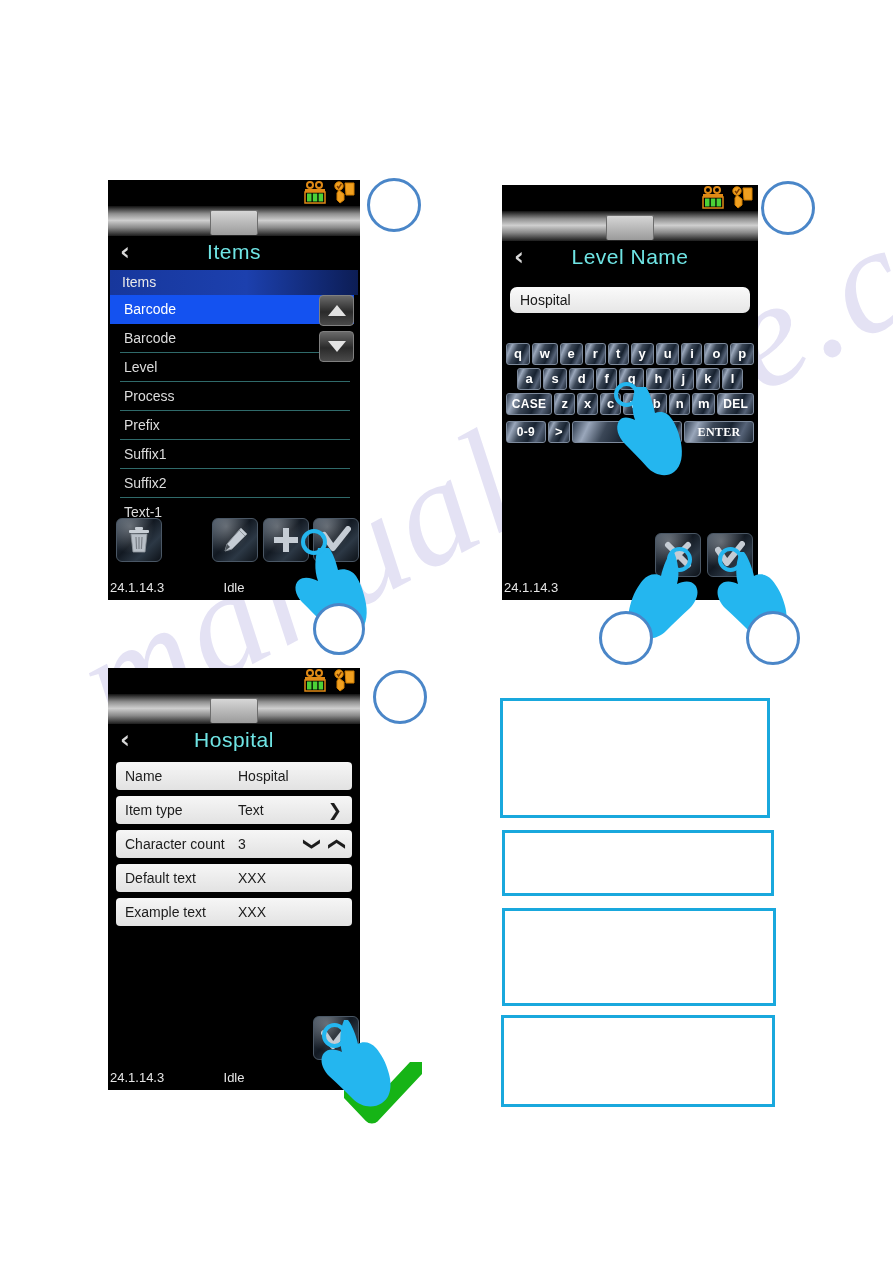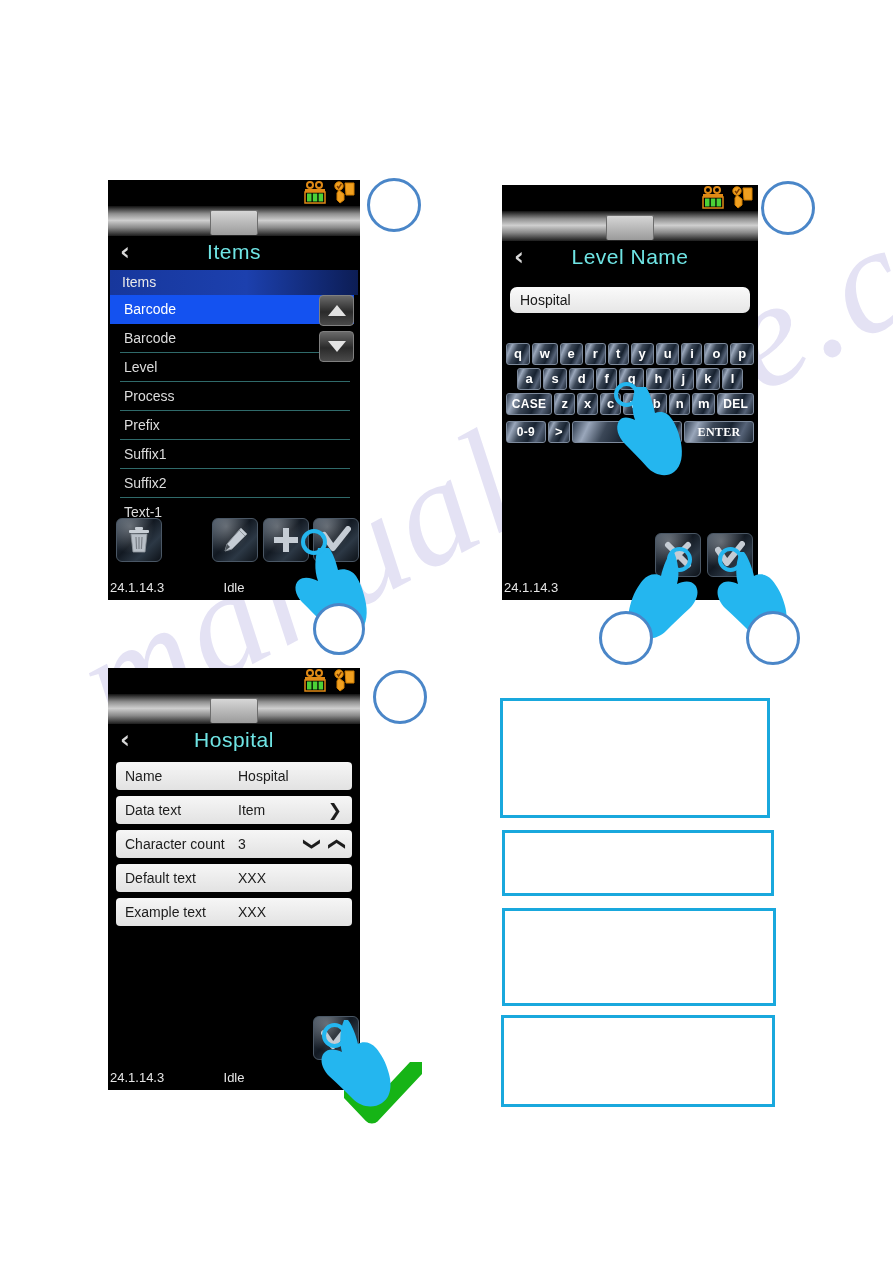--- a/index.html
+++ b/index.html
@@ -462,22 +462,22 @@
     <div class="back">‹</div>
     <div class="ttl">Hospital</div>
   </div>
 
   <div style="margin-top:4px;">
     <div class="setrow">
       <span class="lab">Name</span>
       <span class="val">Hospital</span>
     </div>
     <div class="setrow">
-      <span class="lab">Data text</span>
-      <span class="val">Item</span>
+      <span class="lab">Item type</span>
+      <span class="val">Text</span>
       <span class="chev">❯</span>
     </div>
     <div class="setrow">
       <span class="lab">Character count</span>
       <span class="val">3</span>
       <span class="chev2" style="transform:rotate(90deg);">❯</span>
       <span class="chev" style="transform:rotate(-90deg);">❯</span>
     </div>
     <div class="setrow">
       <span class="lab">Default text</span>

